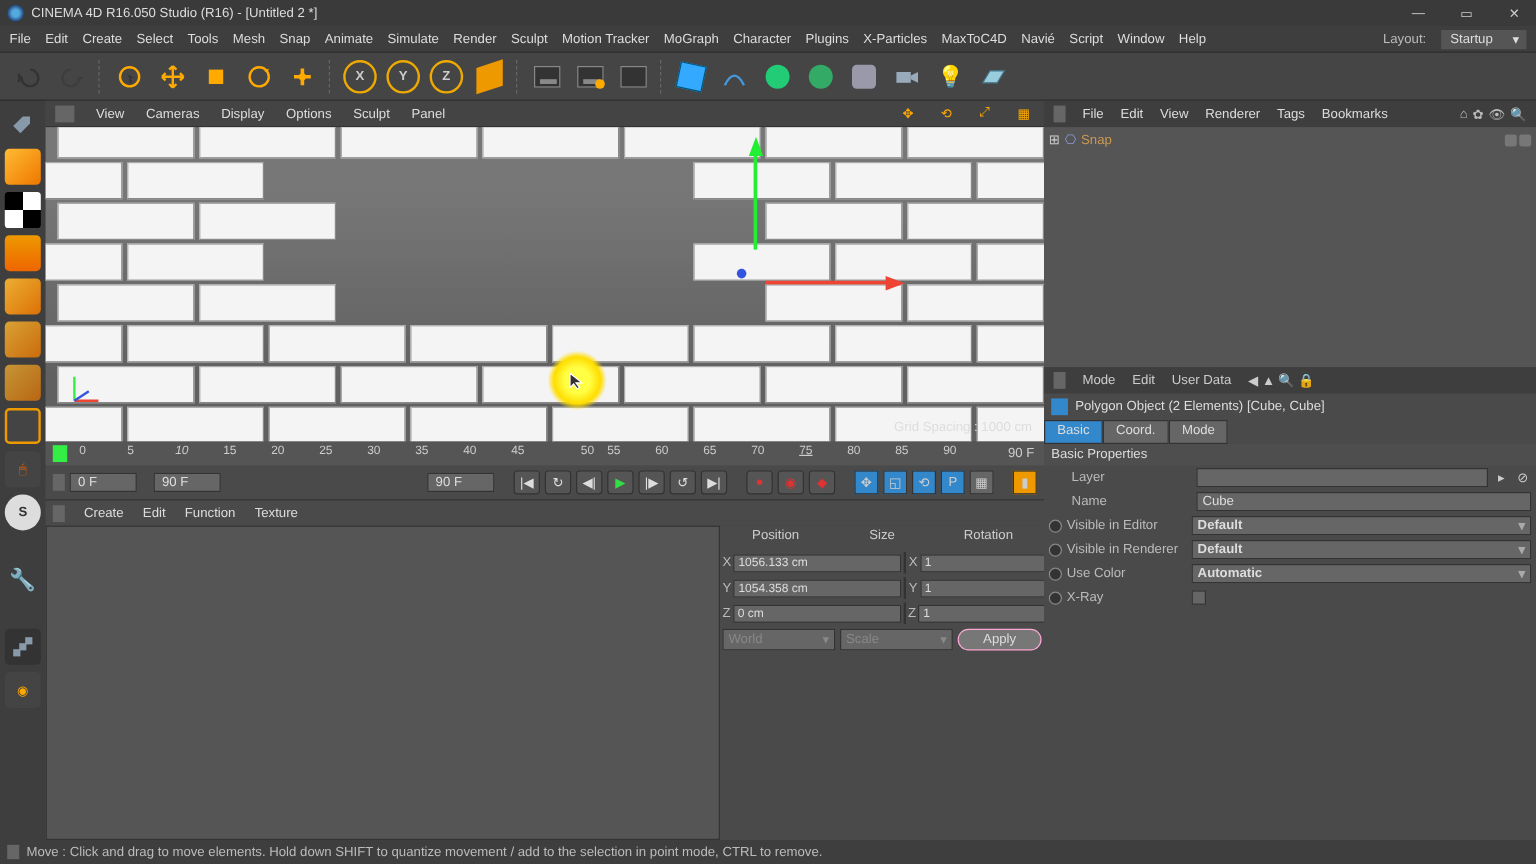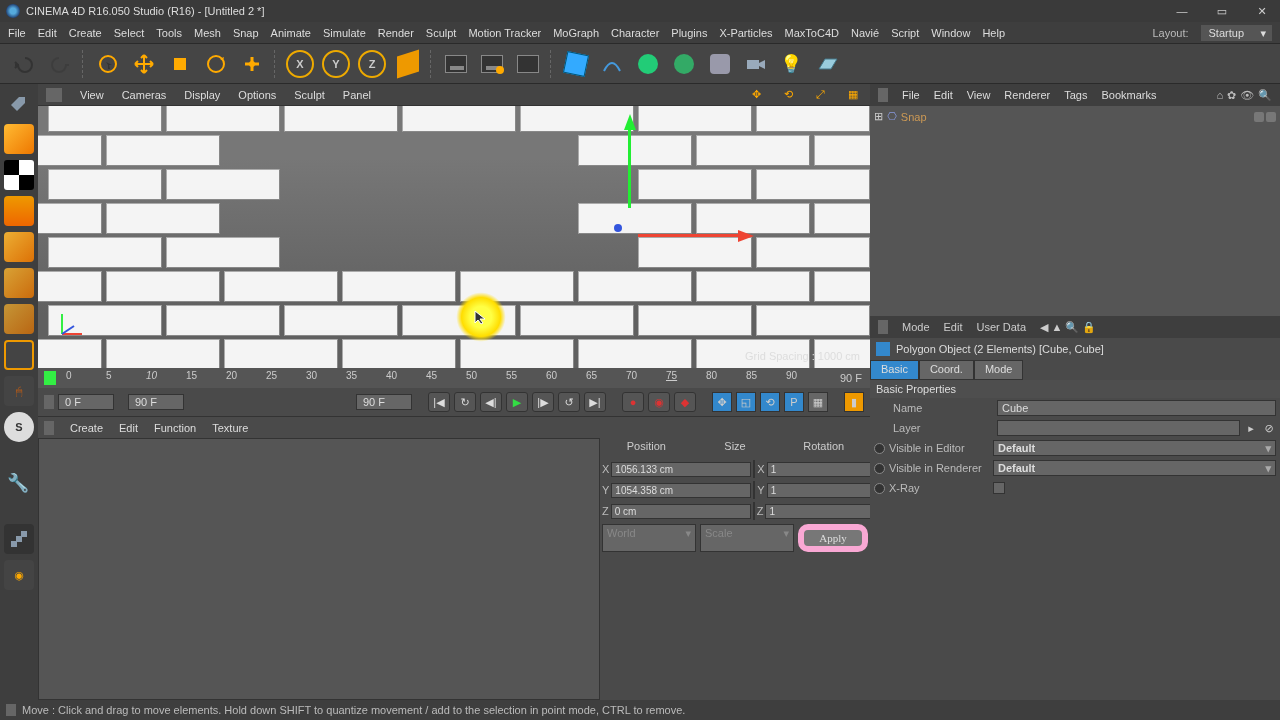--- a/index.html
+++ b/index.html
@@ -93,21 +93,21 @@
 .coords { width: 270px; background: #4a4a4a; display:flex; flex-direction:column; padding:2px; }
 .coords-head { display:flex; height:18px; }
 .coords-head div { flex:1; text-align:center; color:#ccc; }
 .coord-row { display:flex; height:20px; align-items:center; gap:2px; margin-top:1px;}
 .coord-row .lbl { width:12px; text-align:center; color:#bbb; }
 .coord-row input { flex:1; background:#666; border:1px solid #333; color:#ddd; padding:1px 3px; font-size:10px;}
 .coord-row .spin { width:10px; background:#555; border:1px solid #333; height:18px; }
 .coords-foot { display:flex; gap:4px; margin-top:3px; }
 .coords-foot .dd { flex:1; background:#666; border:1px solid #333; padding:2px 4px; color:#888; position:relative;}
 .coords-foot .dd::after { content:"▾"; position:absolute; right:4px; }
-.coords-foot .apply { width:70px; background:#777; border:6px solid #f9a8d4; color:#ddd; text-align:center; padding:2px; cursor:pointer; border-radius:10px;font-family:Liberation Serif, serif;}
+.coords-foot .apply { width:70px; background:#777; border:1px solid #f9a8d4; color:#ddd; text-align:center; padding:2px; cursor:pointer; border-radius:10px;}
 
 
 .right { width: 410px; background: #4a4a4a; display: flex; flex-direction: column; }
 .rmenu { height: 22px; background: #3e3e3e; display: flex; align-items: center; gap: 14px; padding: 0 8px; }
 .rmenu .item { color: #ddd; cursor: pointer; }
 .rmenu .ricons { margin-left:auto; display:flex; gap:4px; color:#bbb;}
 .objtree { flex: 1; background: #555; padding: 4px; }
 .treeitem { display: flex; align-items: center; gap: 4px; color: #c95; }
 .treeitem .exp { color:#ccc; }
 .treeitem .ico { color:#89d; }
@@ -398,21 +398,21 @@
           <span class="tl-tick" style="left: 10px;">0</span>
           <span class="tl-tick" style="left: 50px;">5</span>
           <span class="tl-tick" style="left: 90px; font-style: italic;">10</span>
           <span class="tl-tick" style="left: 130px;">15</span>
           <span class="tl-tick" style="left: 170px;">20</span>
           <span class="tl-tick" style="left: 210px;">25</span>
           <span class="tl-tick" style="left: 250px;">30</span>
           <span class="tl-tick" style="left: 290px;">35</span>
           <span class="tl-tick" style="left: 330px;">40</span>
           <span class="tl-tick" style="left: 370px;">45</span>
-          <span class="tl-tick" style="left: 410px;">50</span>
+          <span class="tl-tick" style="left: 428px;">50</span>
           <span class="tl-tick" style="left: 450px;">55</span>
           <span class="tl-tick" style="left: 490px;">60</span>
           <span class="tl-tick" style="left: 530px;">65</span>
           <span class="tl-tick" style="left: 570px;">70</span>
           <span class="tl-tick" style="left: 610px; text-decoration: underline;">75</span>
           <span class="tl-tick" style="left: 650px;">80</span>
           <span class="tl-tick" style="left: 690px;">85</span>
           <span class="tl-tick" style="left: 730px;">90</span>
         </div>
       <div class="tl-end">90 F</div>
@@ -552,42 +552,47 @@
       <div class="olabel">Polygon Object (2 Elements) [Cube, Cube]</div>
     </div>
     <div class="tabs">
       <div class="tab active">Basic</div>
       <div class="tab">Coord.</div>
       <div class="tab">Mode</div>
     </div>
     <div class="sectionhead">Basic Properties</div>
     <div class="proprow">
       <span style="width:15px"></span>
-      <span class="plabel">Name</span>
-      <input class="txt" value="Cube" style="">
-    </div>
-    <div class="proprow">
-      <span style="width:15px"></span>
       <span class="plabel">Layer</span>
       <input class="txt" value="" style="">
       <span style="width:14px;text-align:center">▸</span>
       <span style="width:14px;text-align:center">⊘</span>
     </div>
     <div class="proprow">
+      <span style="width:15px"></span>
+      <span class="plabel">Name</span>
+      <input class="txt" value="Cube" style="">
+    </div>
+    <div class="proprow">
       <div class="radio"></div>
       <span class="plabel">Visible in Editor</span>
       <div class="dd">Default</div>
     </div>
     <div class="proprow">
       <div class="radio"></div>
       <span class="plabel">Visible in Renderer</span>
       <div class="dd">Default</div>
     </div>
     <div class="proprow">
       <div class="radio"></div>
+      <span class="plabel">Use Color</span>
+      <div class="dd">Automatic</div>
+    </div>
+    <div class="proprow">
+      <div class="radio"></div>
       <span class="plabel">X-Ray</span>
       <div class="chk"></div>
     </div>
     <div style="flex:1"></div>
   </div>
 </div>
 
 <div class="status">
   <div style="width:10px;height:12px;background:#666;margin-right:6px"></div>
   <span>Move : Click and drag to move elements. Hold down SHIFT to quantize movement / add to the selection in point mode, CTRL to remove.</span>

